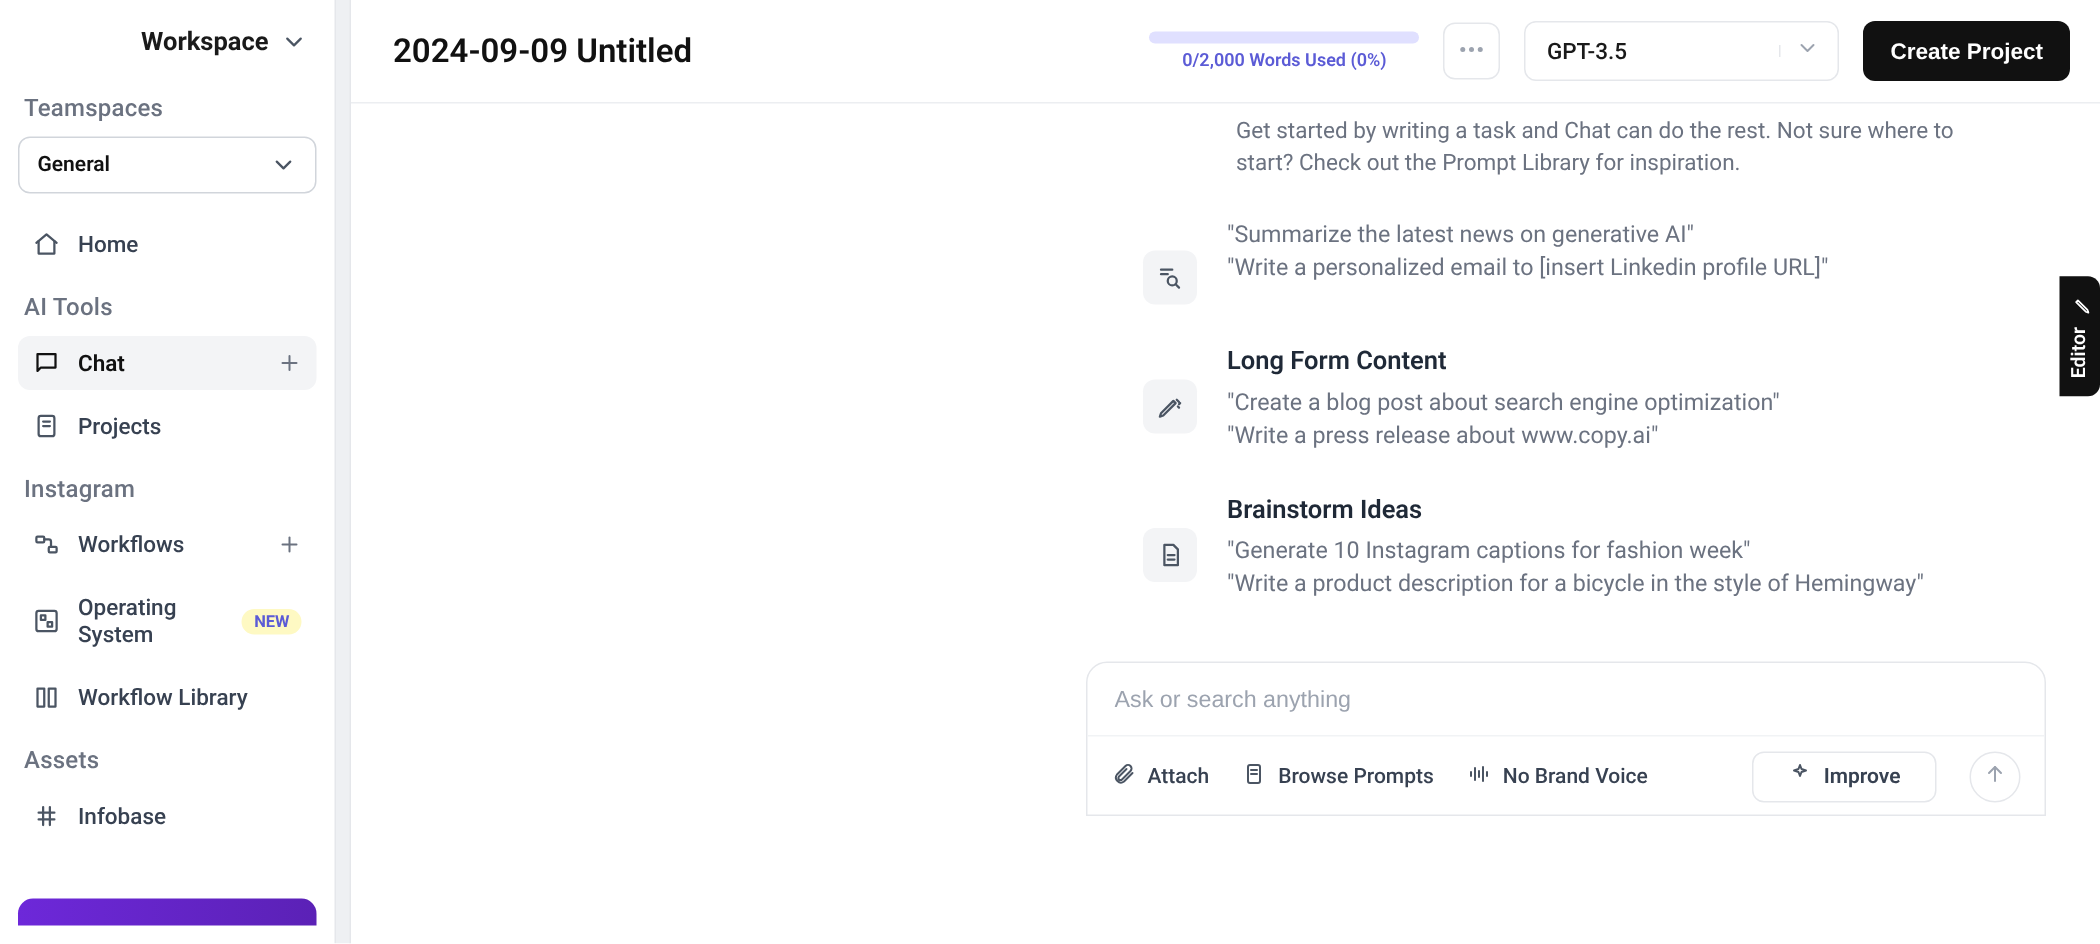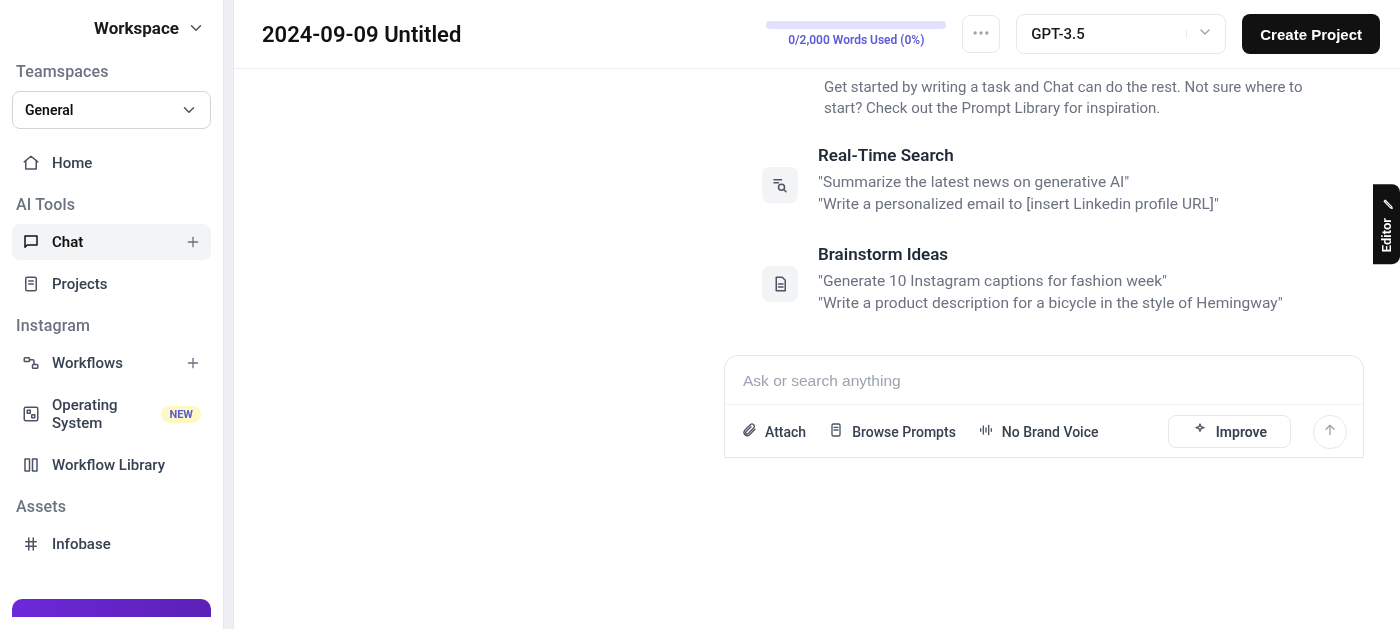--- a/index.html
+++ b/index.html
@@ -502,26 +502,40 @@
         <div class="card">
           <div class="card-icon-wrap">
             <svg viewBox="0 0 24 24">
                 <line x1="4" y1="5" x2="14" y2="5"></line>
                 <line x1="4" y1="9" x2="10" y2="9"></line>
                 <circle cx="14" cy="15" r="4"></circle>
                 <line x1="17" y1="18" x2="20" y2="21"></line>
               </svg>
           </div>
           <div class="card-body">
-            <div class="card-title">Real-Time Search</div>
             <div class="card-line">"Summarize the latest news on generative AI"</div>
             <div class="card-line">"Write a personalized email to [insert Linkedin profile URL]"</div>
           </div>
         </div>
 
+        <div class="card">
+          <div class="card-icon-wrap">
+            <svg viewBox="0 0 24 24">
+                <path d="M3 21l3-1 11-11-2-2L4 18l-1 3z"></path>
+                <path d="M18 6l2 2"></path>
+                <path d="M19 12l1 1"></path>
+                <path d="M20 10l1-1"></path>
+              </svg>
+          </div>
+          <div class="card-body">
+            <div class="card-title">Long Form Content</div>
+            <div class="card-line">"Create a blog post about search engine optimization"</div>
+            <div class="card-line">"Write a press release about www.copy.ai"</div>
+          </div>
+        </div>
 
         <div class="card">
           <div class="card-icon-wrap">
             <svg viewBox="0 0 24 24">
                 <path d="M7 3h8l4 4v14H7z"></path>
                 <line x1="10" y1="12" x2="16" y2="12"></line>
                 <line x1="10" y1="16" x2="16" y2="16"></line>
               </svg>
           </div>
           <div class="card-body">

